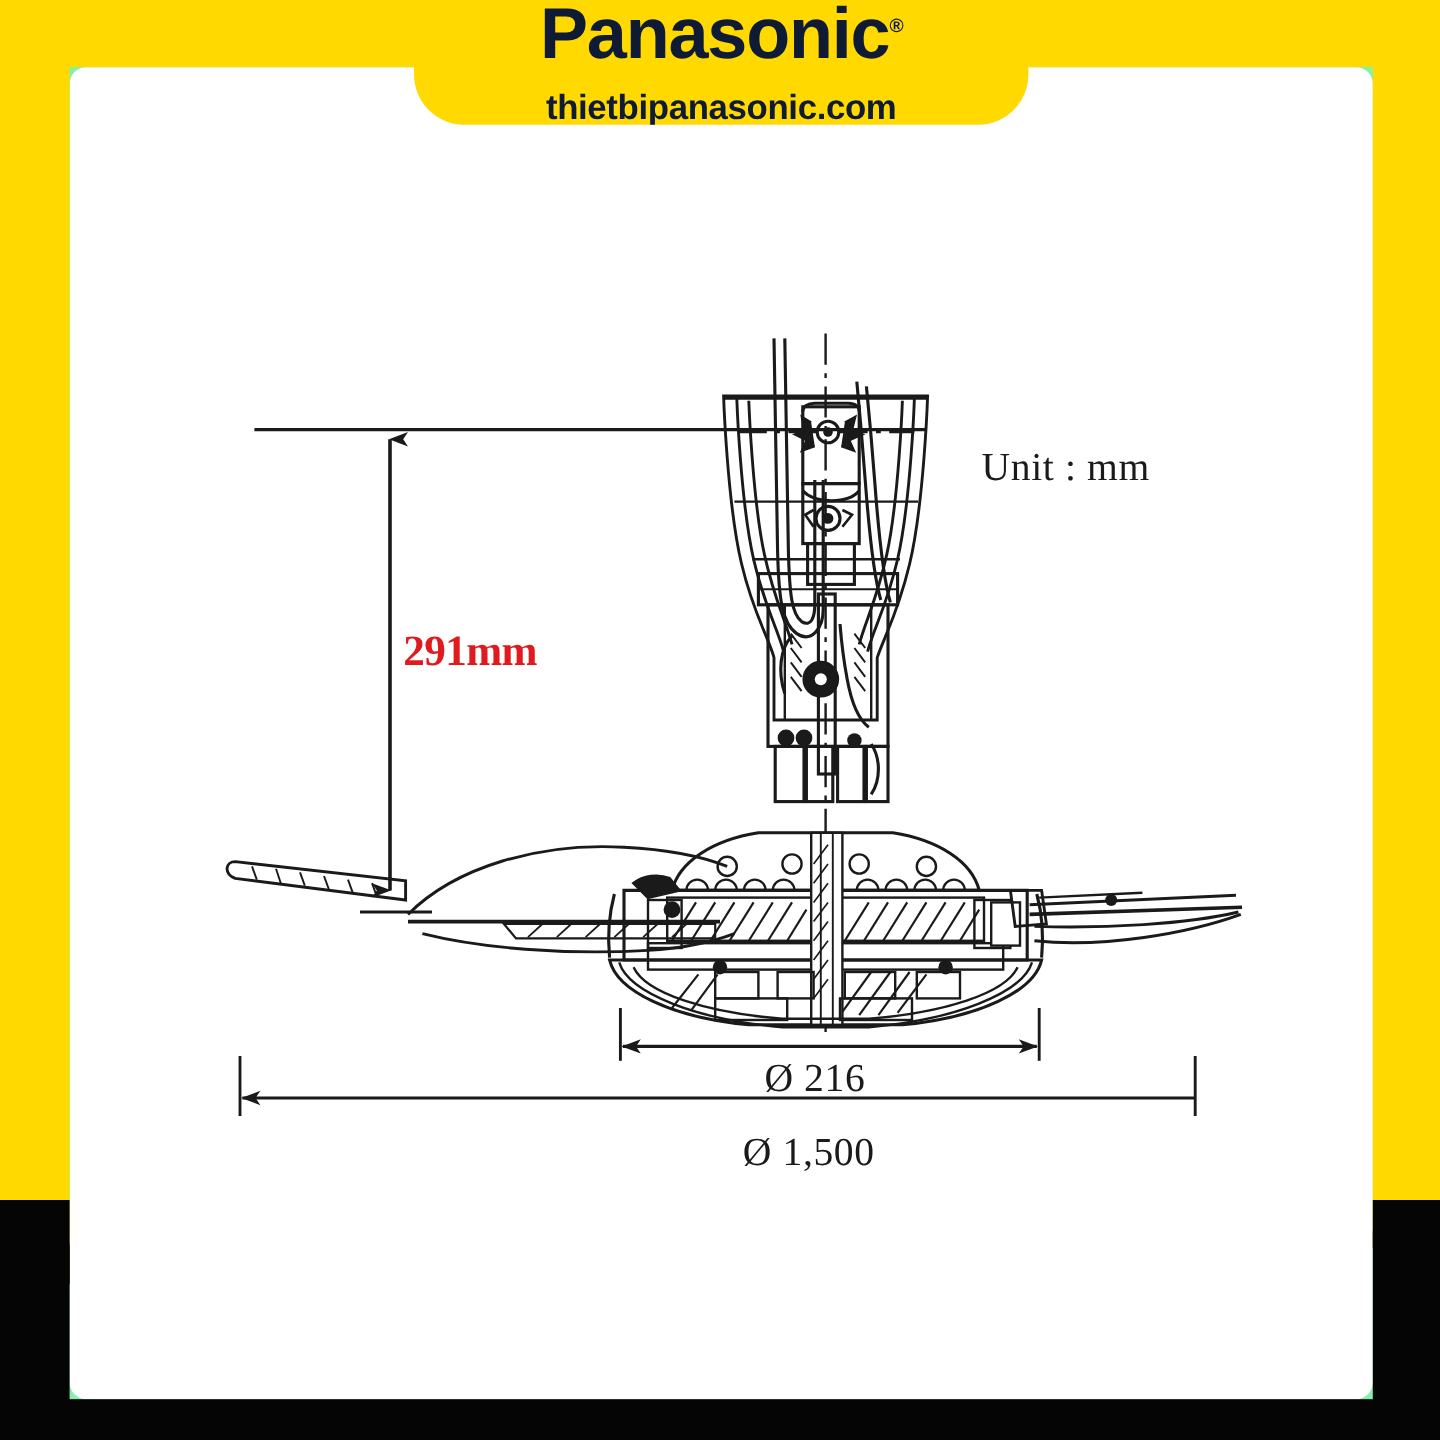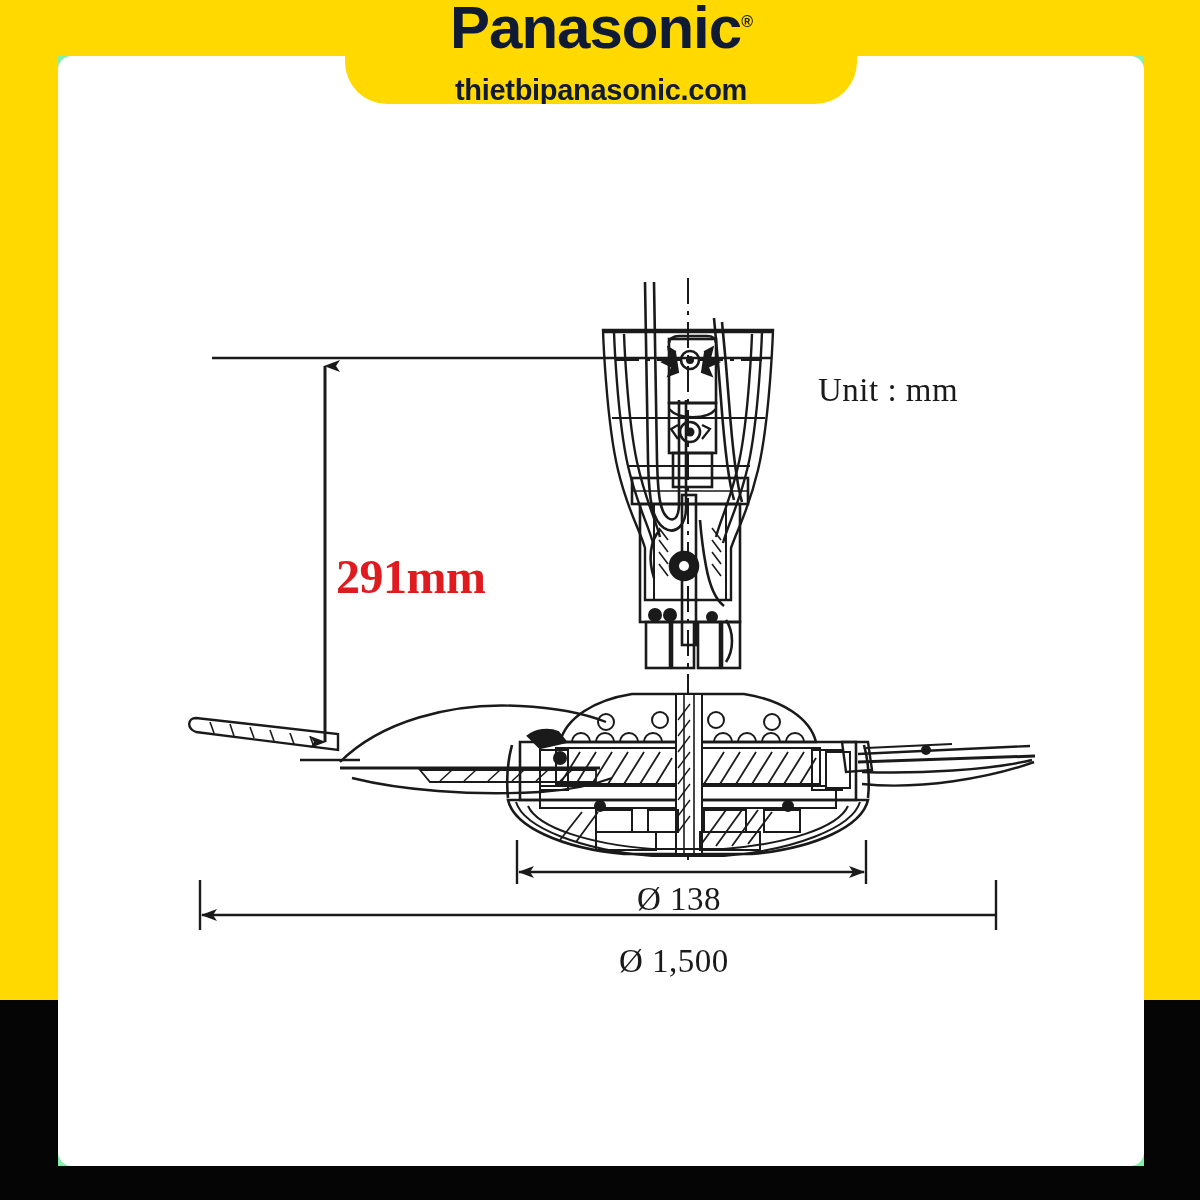--- a/index.html
+++ b/index.html
@@ -120,25 +120,24 @@
   }
 
   
   .lbl {
     position: absolute;
     white-space: nowrap;
     font-family: Liberation Serif, serif;
   }
   .lbl-291 {
     left: 336px; top: 521px;
-    font-size: 48px;
+    font-size: 36px;
     font-weight: bold;
     color: #e01b20;
     letter-spacing: -0.5px;
-    margin-top: 28px;
   }
   .lbl-unit {
     left: 818px; top: 372px;
     font-size: 33px;
     color: #1a1a1a;
     font-weight: normal;
     letter-spacing: 0.5px;
   }
   .lbl-d283 {
     left: 637px; top: 881px;
@@ -429,16 +428,16 @@
 
       <g stroke="#1a1a1a" fill="none" stroke-width="2">
         <path d="M516,802 C524,828 582,850 652,856 L724,856 C794,850 852,828 860,802"></path>
         <path d="M528,806 C538,828 590,844 652,849 L724,849 C786,844 838,828 848,806"></path>
       </g>
     </g>
   </svg>
 
   <div class="lbl lbl-291">291mm</div>
   <div class="lbl lbl-unit">Unit : mm</div>
-  <div class="lbl lbl-d283">Ø 138</div>
+  <div class="lbl lbl-d283">Ø 216</div>
   <div class="lbl lbl-d1500">Ø 1,500</div>
 
 </div>
 
 </body></html>

